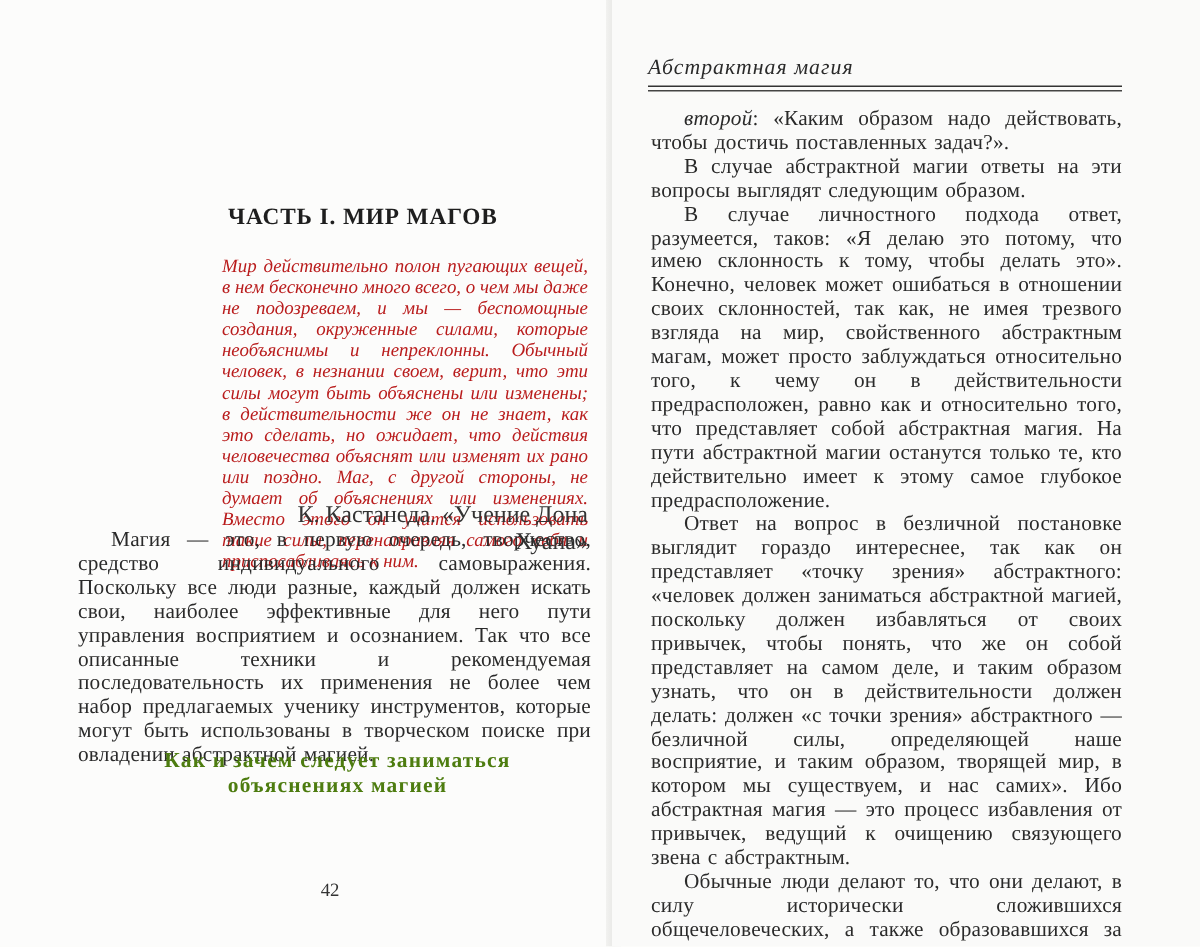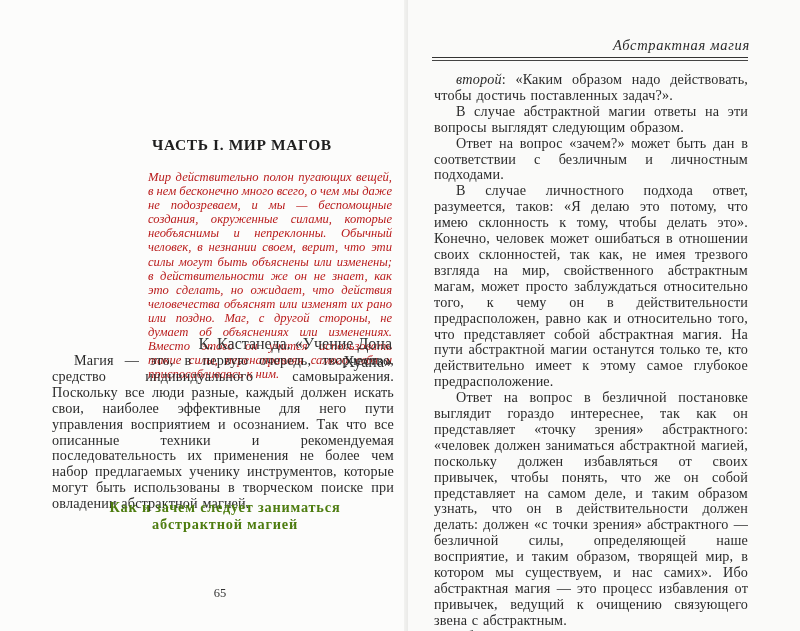--- a/index.html
+++ b/index.html
@@ -54,21 +54,21 @@
   }
   .left-body2 { position: absolute; left: 52px; top: 538px; width: 342px; }
   .page-num-left {
     position: absolute; left: 0; width: 440px; top: 586px; text-align: center;
     font-family: "Liberation Serif", serif; font-size: 12.5px; color: #333;
   }
 
   
   .running-head {
     position: absolute; left: 432px; width: 318px; top: 37px;
-    text-align: right; font-family: "Liberation Serif", serif;
+    text-align: left; font-family: "Liberation Serif", serif;
     font-style: italic; font-size: 14.5px; letter-spacing: 0.7px; color: #2a2a2a;
   }
   .rule {
     position: absolute; left: 432px; width: 316px; top: 57px;
     height: 2px; border-top: 1.6px solid #333; border-bottom: 1px solid #444;
   }
   .right-body { position: absolute; left: 434px; top: 72px; width: 314px; }
   .page-num-right {
     position: absolute; left: 432px; width: 318px; top: 591px; text-align: center;
     font-family: "Liberation Serif", serif; font-size: 12.5px; color: #333;
@@ -84,36 +84,35 @@
 
     <div class="epigraph">Мир действительно полон пугающих вещей, в нем бесконечно много всего, о чем мы даже не подозреваем, и мы — беспомощные создания, окруженные силами, которые необъяснимы и непреклонны. Обычный человек, в незнании своем, верит, что эти силы могут быть объяснены или изменены; в действительности же он не знает, как это сделать, но ожидает, что действия человечества объяснят или изменят их рано или поздно. Маг, с другой стороны, не думает об объяснениях или изменениях. Вместо этого он учится использовать такие силы, перенаправляя самого себя и приспосабливаясь к ним.</div>
     <div class="epigraph-source">К. Кастанеда. «Учение Дона Хуана»</div>
 
     <div class="left-body text">
       <p class="para">Магия — это, в первую очередь, творчество, средство индивидуального самовыражения. Поскольку все люди разные, каждый должен искать свои, наиболее эффективные для него пути управления восприятием и осознанием. Так что все описанные техники и рекомендуемая последовательность их применения не более чем набор предлагаемых ученику инструментов, которые могут быть использованы в творческом поиске при овладении абстрактной магией.</p>
     </div>
 
     <div class="section-heading">
       <div>Как и зачем следует заниматься</div>
-      <div>абстрактной магией</div>
+      <div>объяснениях магией</div>
     </div>
 
 
-    <div class="page-num-left">65</div>
+    <div class="page-num-left">42</div>
   </div>
 
   <div class="gutter"></div>
 
   <div class="page page-right"></div>
 
   <div class="running-head">Абстрактная  магия</div>
   <div class="rule"></div>
 
   <div class="right-body text">
     <p class="para"><span class="it">второй</span><span>: «Каким образом надо действовать, чтобы достичь поставленных задач?».</span></p>
     <p class="para">В случае абстрактной магии ответы на эти вопросы выглядят следующим образом.</p>
-    <p class="para">Ответ на вопрос «зачем?» может быть дан в соответствии с безличным и личностным подходами.</p>
     <p class="para">В случае личностного подхода ответ, разумеется, таков: «Я делаю это потому, что имею склонность к тому, чтобы делать это». Конечно, человек может ошибаться в отношении своих склонностей, так как, не имея трезвого взгляда на мир, свойственного абстрактным магам, может просто заблуждаться относительно того, к чему он в действительности предрасположен, равно как и относительно того, что представляет собой абстрактная магия. На пути абстрактной магии останутся только те, кто действительно имеет к этому самое глубокое предрасположение.</p>
     <p class="para">Ответ на вопрос в безличной постановке выглядит гораздо интереснее, так как он представляет «точку зрения» абстрактного: «человек должен заниматься абстрактной магией, поскольку должен избавляться от своих привычек, чтобы понять, что же он собой представляет на самом деле, и таким образом узнать, что он в действительности должен делать: должен «с точки зрения» абстрактного — безличной силы, определяющей наше восприятие, и таким образом, творящей мир, в котором мы существуем, и нас самих». Ибо абстрактная магия — это процесс избавления от привычек, ведущий к очищению связующего звена с абстрактным.</p>
     <p class="para">Обычные люди делают то, что они делают, в силу исторически сложившихся общечеловеческих, а также образовавшихся за время их жизни индивидуальных привычек. Творцами их привычек являются в большей степени их учителя — люди, которые их окружают, нежели они сами. Таким образом, этот вопрос для среднего человека не стоит: люди просто плывут по течению, увлекаемые своими желаниями, страстями, событиями внешнего мира, всецело захватывающими их внимание.</p>
   </div>
 
 </div>
 
 </body></html>

